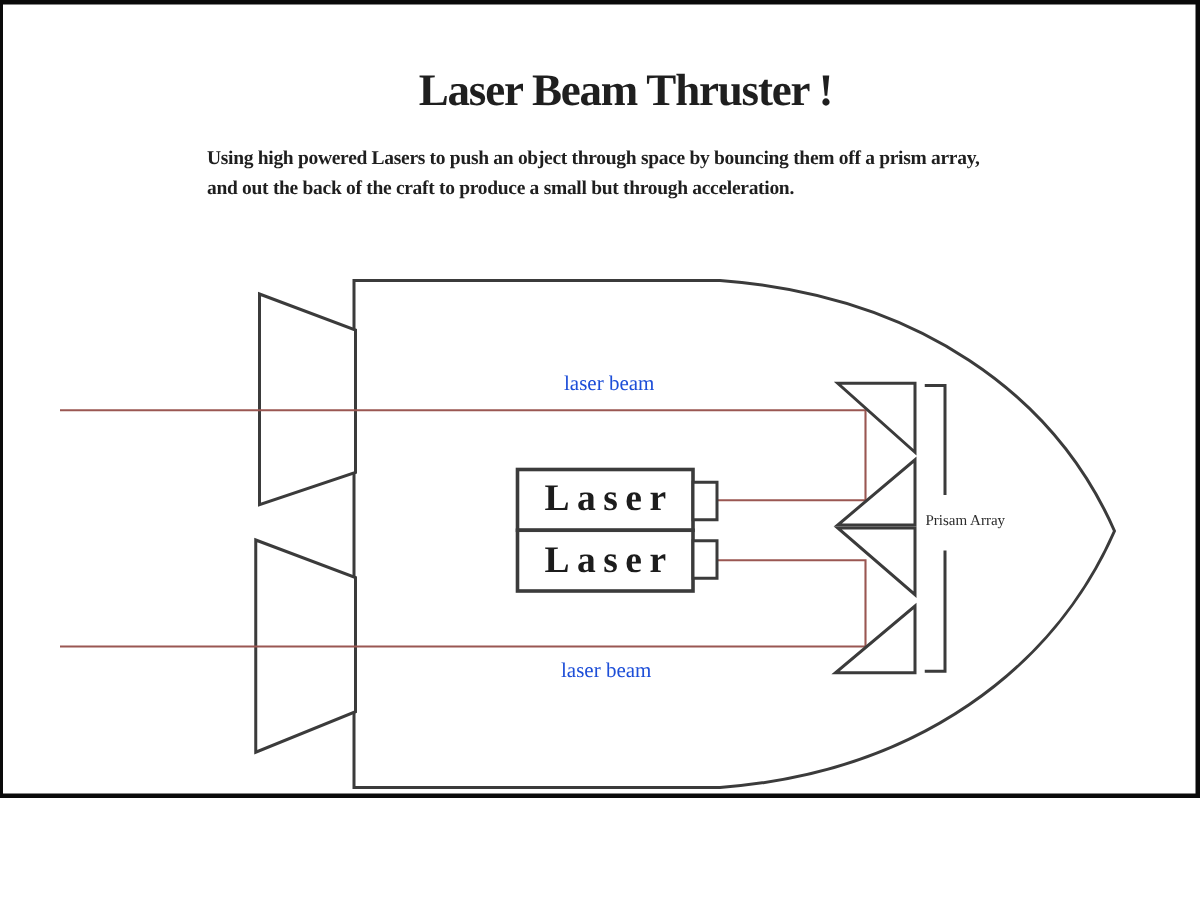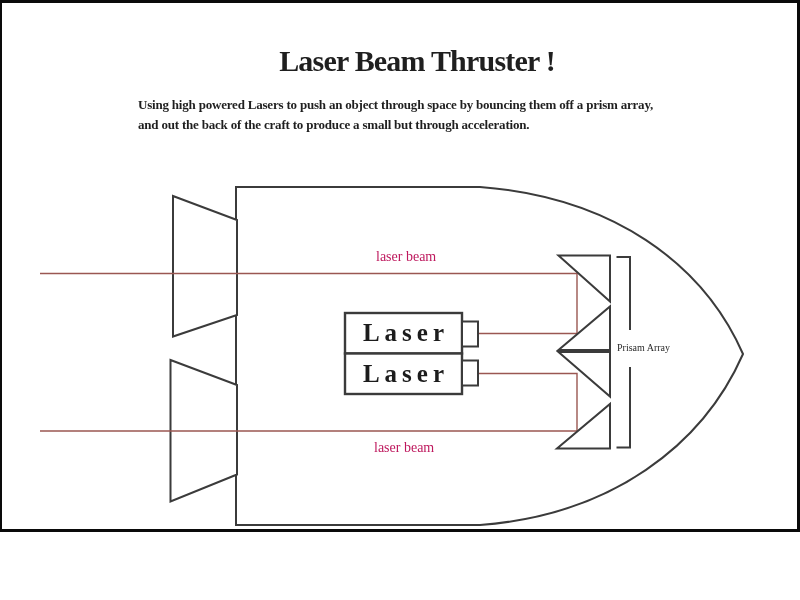--- a/index.html
+++ b/index.html
@@ -22,21 +22,21 @@
 
   .txt{position:absolute;color:var(--text,#1f1f1f);white-space:nowrap;z-index:3;}
   .page-title{
     left:417px;top:44px;transform:translateX(-50%);
     font-size:30px;font-weight:bold;letter-spacing:-0.8px;
   }
   .page-subtitle{
     left:138px;top:95px;font-size:13px;font-weight:bold;
     line-height:20px;letter-spacing:-0.2px;
   }
-  .lbl-beam{font-size:14px;color:#be185d;}
+  .lbl-beam{font-size:14px;color:#1d4ed8;}
   .lbl-beam-top{left:376px;top:249px;}
   .lbl-beam-bottom{left:374px;top:440px;}
   .lbl-prism{left:617px;top:342px;font-size:10px;color:#2a2a2a;}
   .laser-text{
     position:absolute;display:flex;align-items:center;justify-content:center;
     width:117px;height:40px;z-index:3;
     font-size:25px;font-weight:600;letter-spacing:5px;padding-left:5px;
     box-sizing:border-box;color:#1c1c1c;border-radius:10px;
   }
   .laser-text-1{left:345px;top:313px;}

